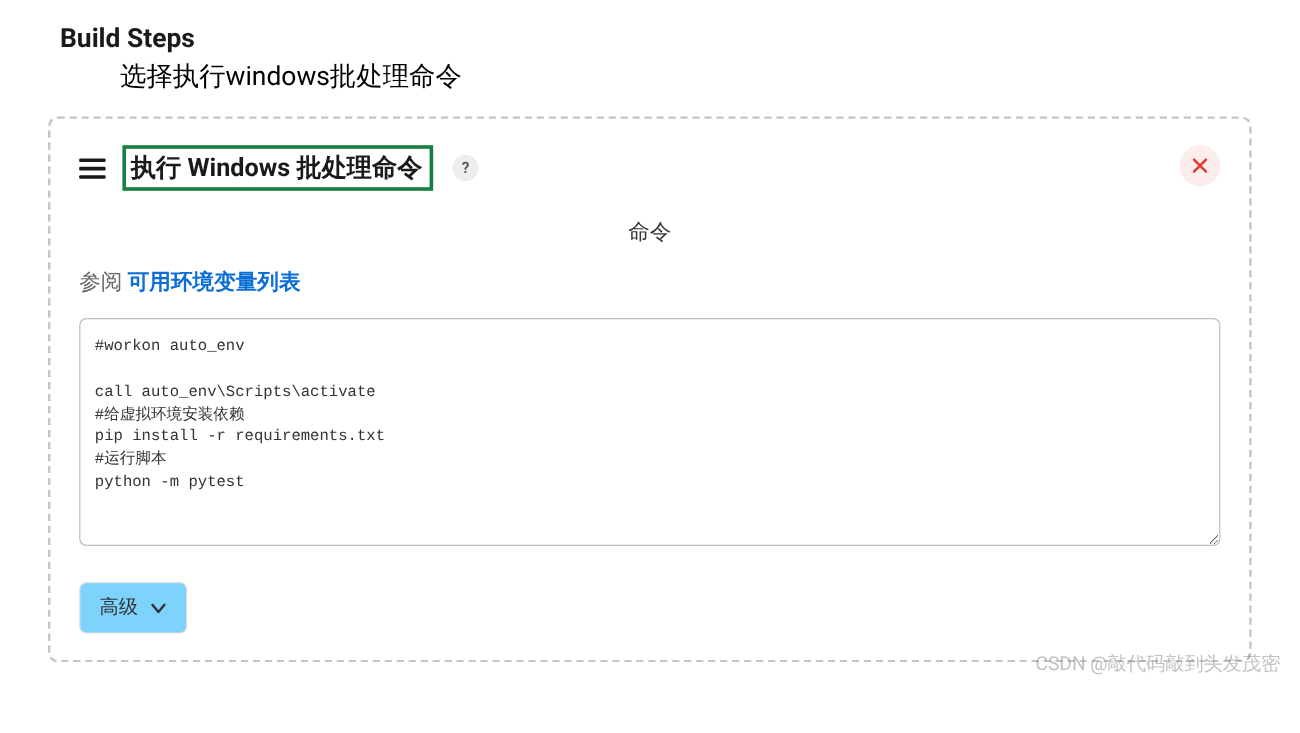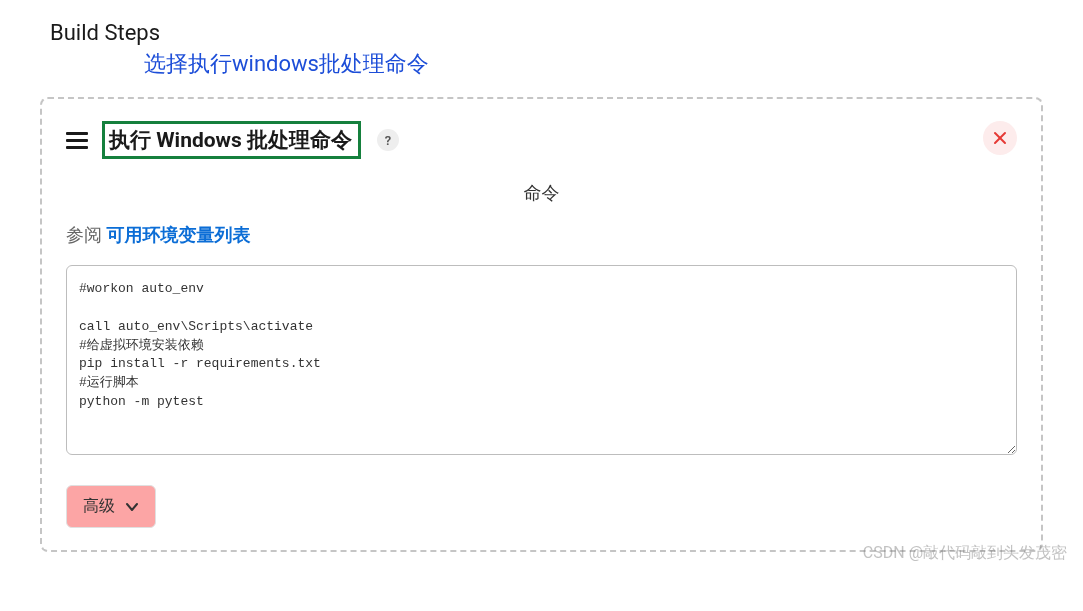--- a/index.html
+++ b/index.html
@@ -9,30 +9,30 @@
     }
     body {
       font-family: -apple-system, BlinkMacSystemFont, "Segoe UI", Roboto, "Helvetica Neue", Arial, sans-serif;
       background: #fff;
       padding: 20px 40px;
       width: 1083px;
       position: relative;
     }
     .section-title {
       font-size: 22px;
-      font-weight: 400;
+      font-weight: 700;
       color: #1a1a1a;
       margin-bottom: 4px;
       margin-left: 10px;
     }
     .annotation {
       font-size: 22px;
-      color: #1d4ed8;
+      color: #000000;
       font-weight: 400;
-      margin-left: 104px;
+      margin-left: 60px;
       margin-bottom: 18px;
     }
     .build-step-card {
       border: 2px dashed #c5c5c5;
       border-radius: 8px;
       padding: 22px 24px;
       background: #fff;
     }
     .card-header {
       display: flex;
@@ -127,21 +127,21 @@
       padding: 14px 12px;
       font-family: "Courier New", Consolas, monospace;
       font-size: 13px;
       line-height: 1.45;
       color: #333;
       resize: vertical;
       outline: none;
     }
     .advanced-btn {
       margin-top: 26px;
-      background: #fca5a5;
+      background: #7dd3fc;
       border: 1px solid #e0e0e0;
       border-radius: 6px;
       padding: 10px 16px;
       font-size: 16px;
       color: #333;
       display: inline-flex;
       align-items: center;
       gap: 10px;
       cursor: pointer;
     }

